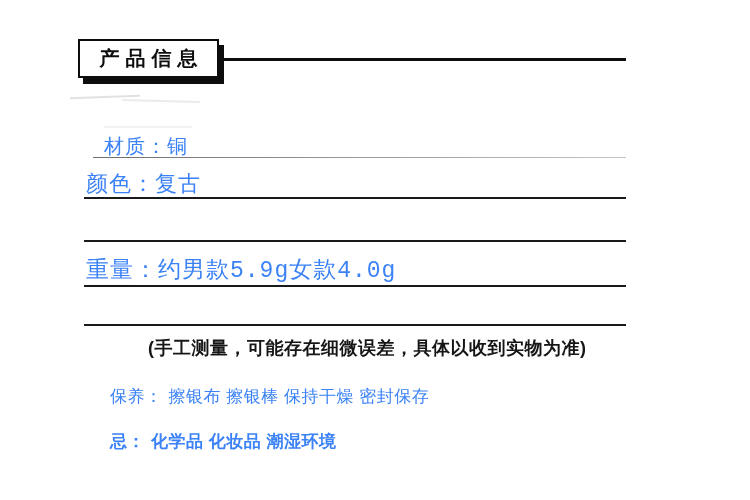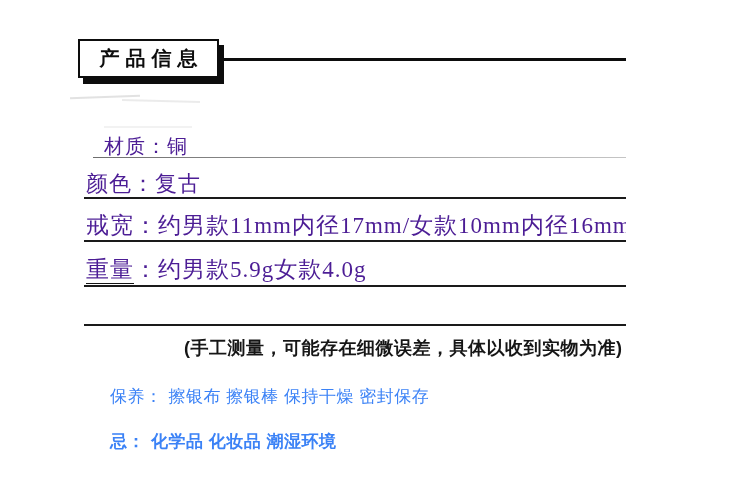--- a/index.html
+++ b/index.html
@@ -28,42 +28,42 @@
 
   
   .ghost { position:absolute; background:#c6c6c6; }
   .ghost-1 { left:70px;  top:96px;  width:70px; height:2px; opacity:.5;  transform:rotate(-2deg); }
   .ghost-2 { left:122px; top:100px; width:78px; height:2px; opacity:.35; transform:rotate(1.5deg); }
   .ghost-3 { left:104px; top:126px; width:88px; height:2px; opacity:.22; }
 
   
   .spec {
     position:absolute; white-space:nowrap; letter-spacing:1px;
-    font-family:Liberation Serif, serif; color:#4c1d95;
+    font-family:Liberation Mono, monospace; color:#3b82f6;
     z-index:2;
   }
   .spec-material { left:104px; top:133px; font-size:20px; }
   .spec-color    { left:86px;  top:169px; font-size:22px; }
   .spec-width    { left:86px;  top:210px; font-size:23px; }
   .spec-weight   { left:86px;  top:254px; font-size:23px; }
   .spec-size     { left:86px;  top:292px; font-size:23px; }
   .spec .u { border-bottom:1.5px solid #141414; padding-bottom:1px;margin-top:44px; }
 
   .line { position:absolute; background:#1a1a1a; z-index:1; }
   .line-material { left:93px; top:157px; width:559px; height:1px;
                    background:linear-gradient(to right,#6e6e6e,#c9c9c9); }
   .line-color  { left:84px; top:197px; width:614px; height:2px; }
   .line-width  { left:84px; top:240px; width:614px; height:2px; }
   .line-weight { left:84px; top:285px; width:614px; height:2px; }
   .line-size   { left:84px; top:324px; width:614px; height:2px; }
 
   
   .note {
     position:absolute; left:148px; top:336px; font-size:18px; font-weight:600;
-    letter-spacing:.5px; white-space:nowrap; color:#161616;margin-left:36px;
+    letter-spacing:.5px; white-space:nowrap; color:#161616;
   }
 
   
   .care {
     position:absolute; left:110px; font-size:17px; letter-spacing:.5px;
     white-space:nowrap; color:#3b82f6;
   }
   .care-maintain { top:385px; }
   .care-avoid    { top:430px;font-weight:bold; }
   .care .val { margin-left:6px; }
@@ -85,23 +85,20 @@
   <div class="spec spec-material">
     <span>材质</span><span>：</span><span>铜</span>
   </div>
   <div class="line line-material"></div>
 
   <div class="spec spec-color">
     <span>颜色</span><span>：</span><span>复古</span>
   </div>
   <div class="line line-color"></div>
 
-  <div class="spec spec-width">
-    <span>戒宽</span><span>：</span><span>约男款11mm内径17mm/女款10mm内径16mm</span>
-  </div>
   <div class="line line-width"></div>
 
   <div class="spec spec-weight">
     <span class="u">重量</span><span>：</span><span>约男款5.9g女款4.0g</span>
   </div>
   <div class="line line-weight"></div>
 
   <div class="line line-size"></div>
 
   <div class="note">(手工测量，可能存在细微误差，具体以收到实物为准)</div>

